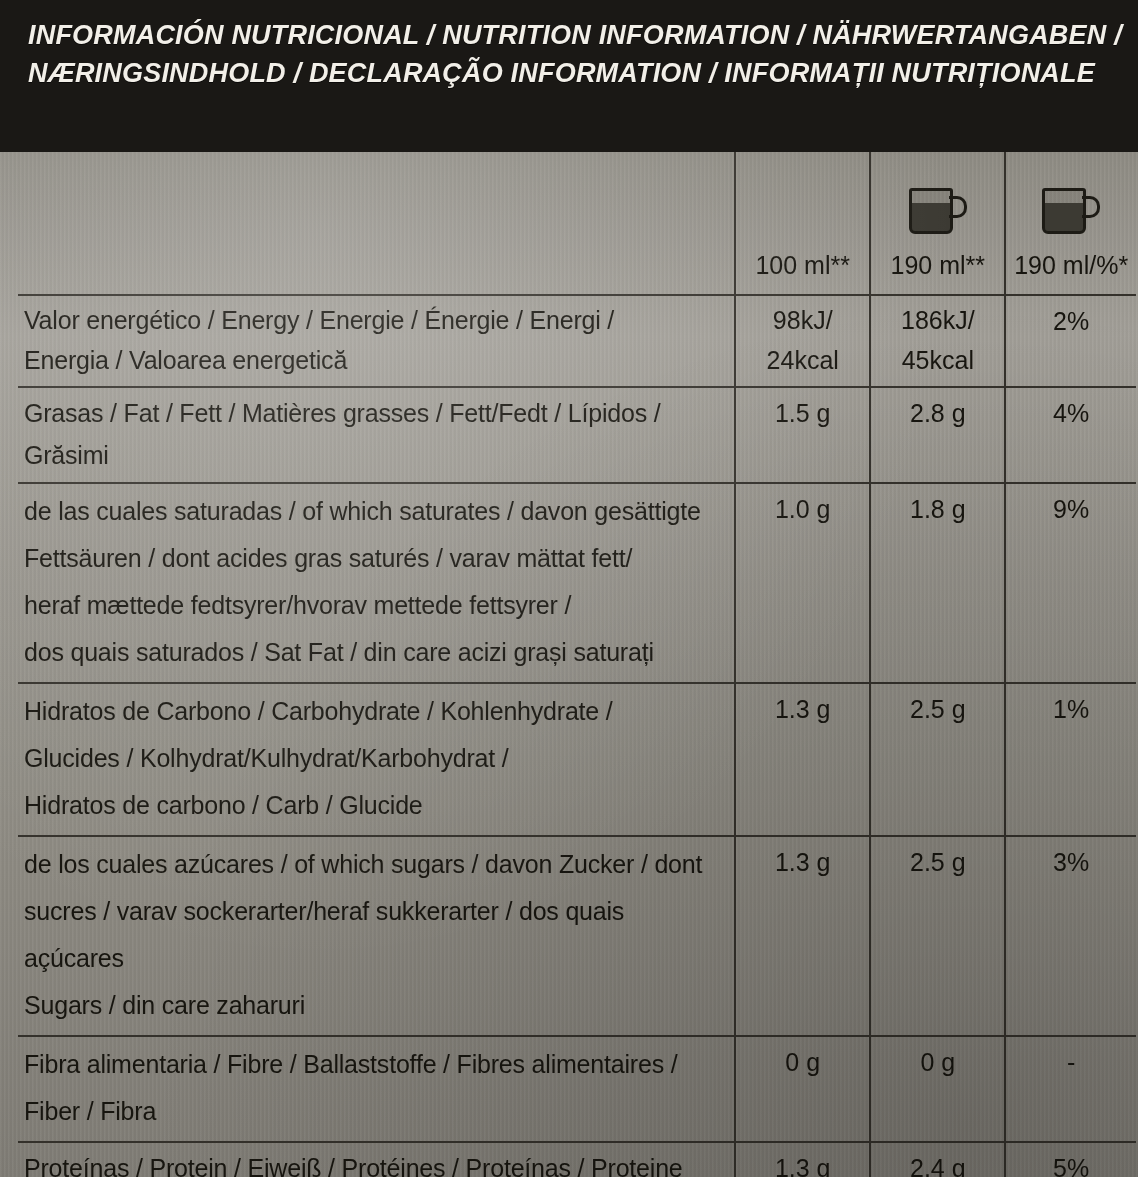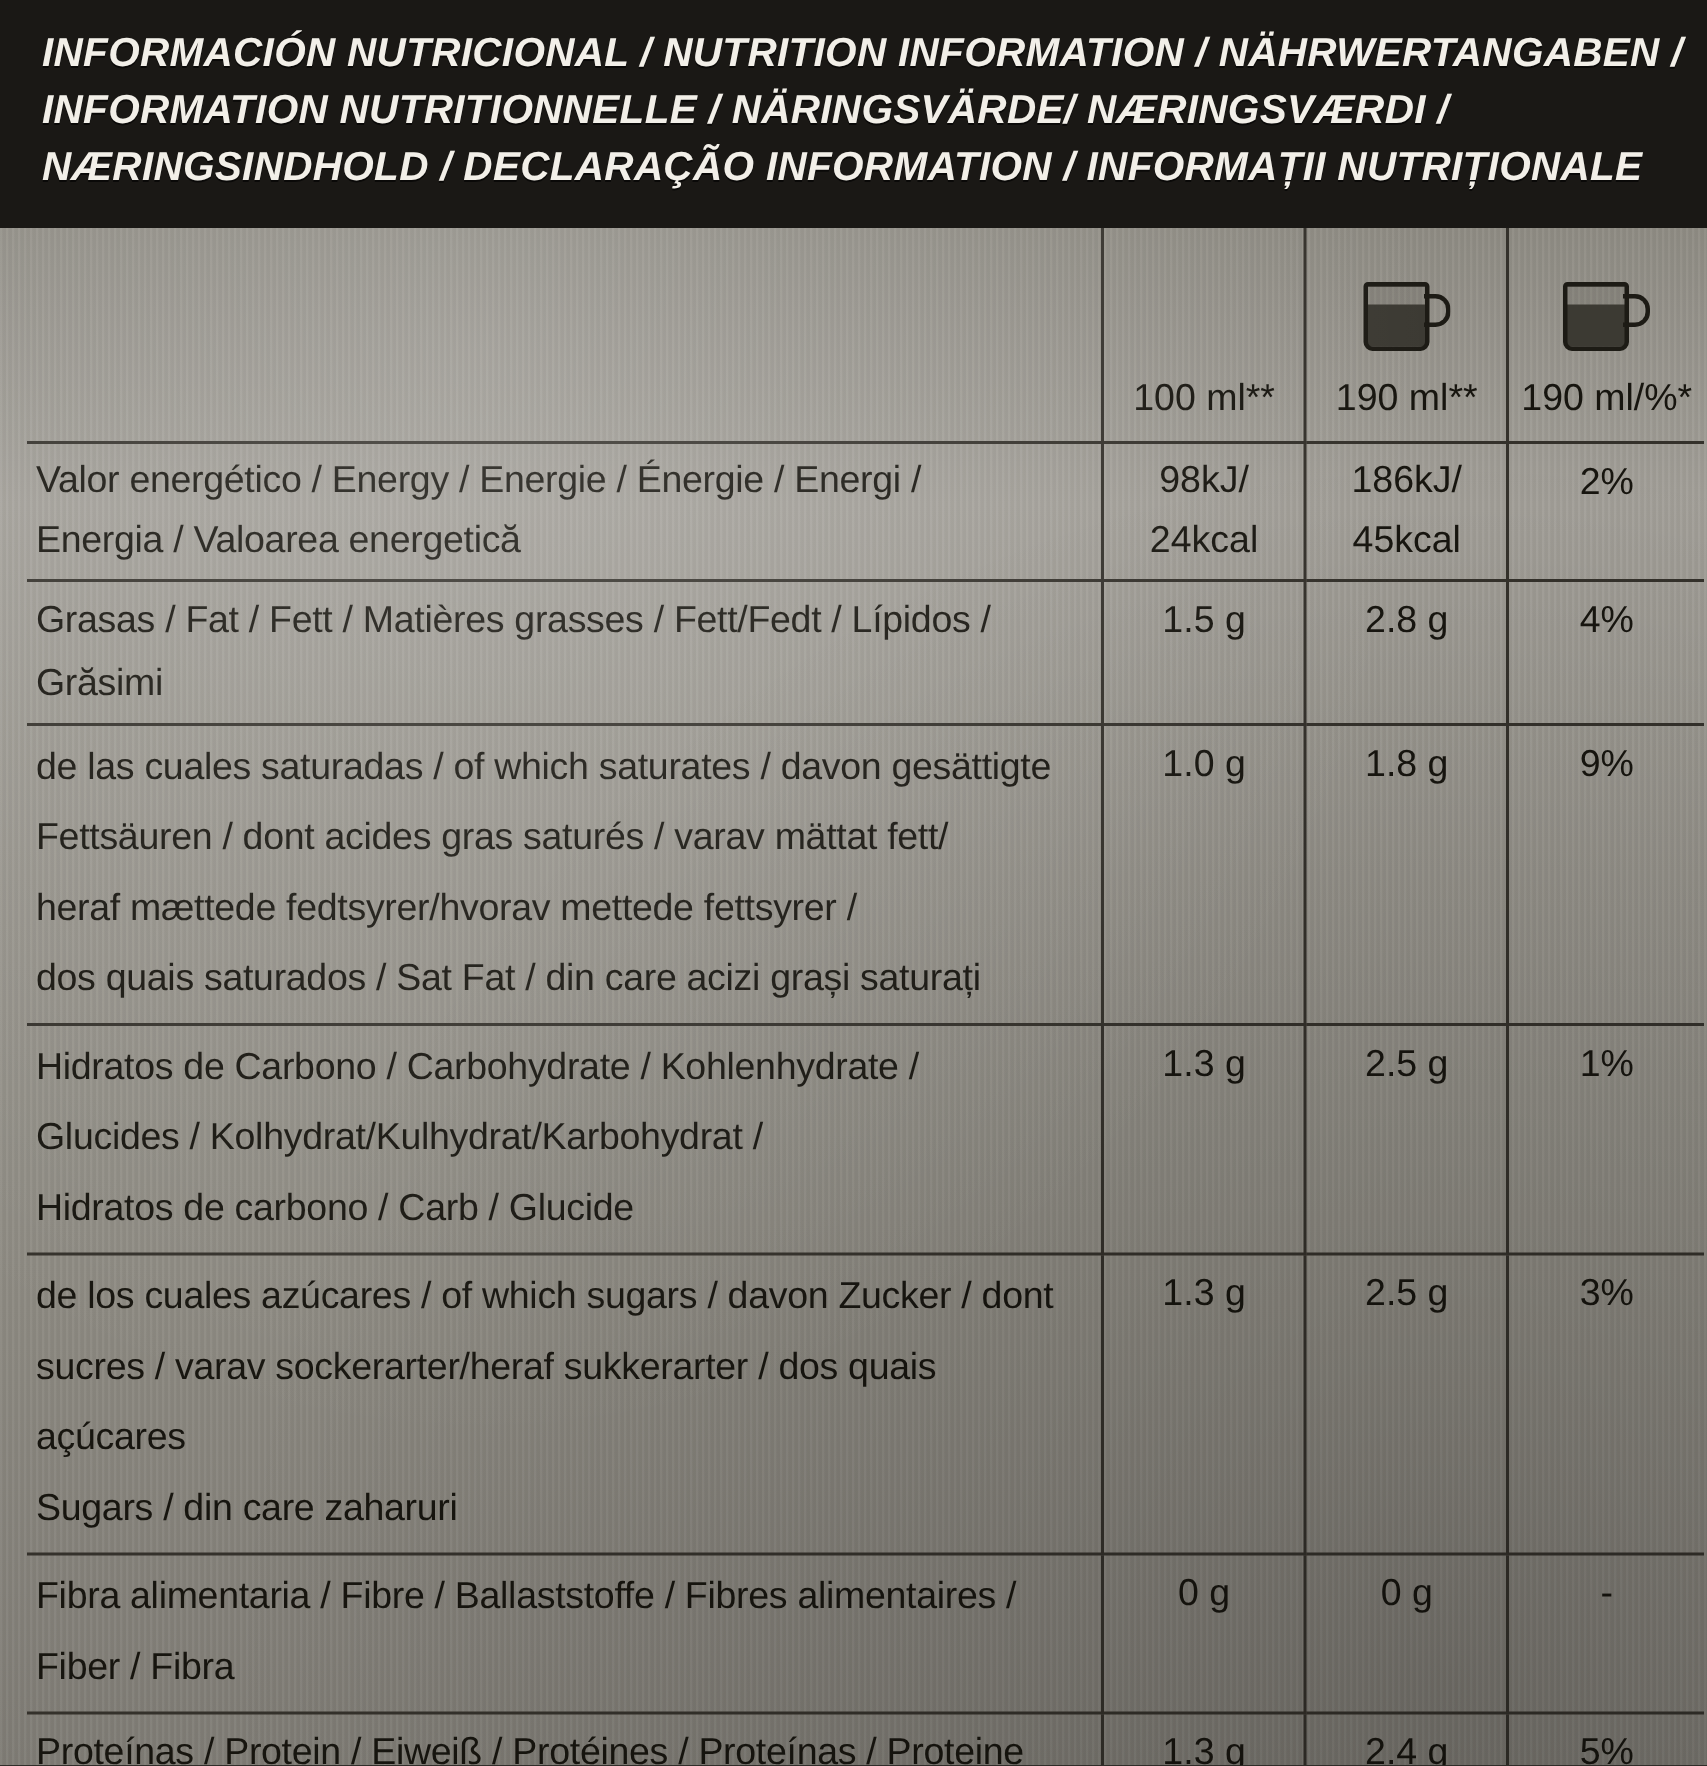--- a/index.html
+++ b/index.html
@@ -137,21 +137,20 @@
 
   .cell-multiline { line-height: 47px; }
 </style>
 </head>
 <body>
 
 <div class="page">
 
   <div class="header">
     <div class="line">INFORMACIÓN NUTRICIONAL / NUTRITION INFORMATION / NÄHRWERTANGABEN /</div>
-    <div class="line">INFORMATION NUTRITIONNELLE / NÄRINGSVÄRDE/ NÆRINGSVÆRDI /</div>
     <div class="line">NÆRINGSINDHOLD / DECLARAÇÃO INFORMATION / INFORMAȚII NUTRIȚIONALE</div>
   </div>
 
   <div class="table-wrap">
     <table class="nutrition">
 
       <tbody>
           <tr class="head">
         <td class="label spacer"></td>
         <td class="num colhead">

